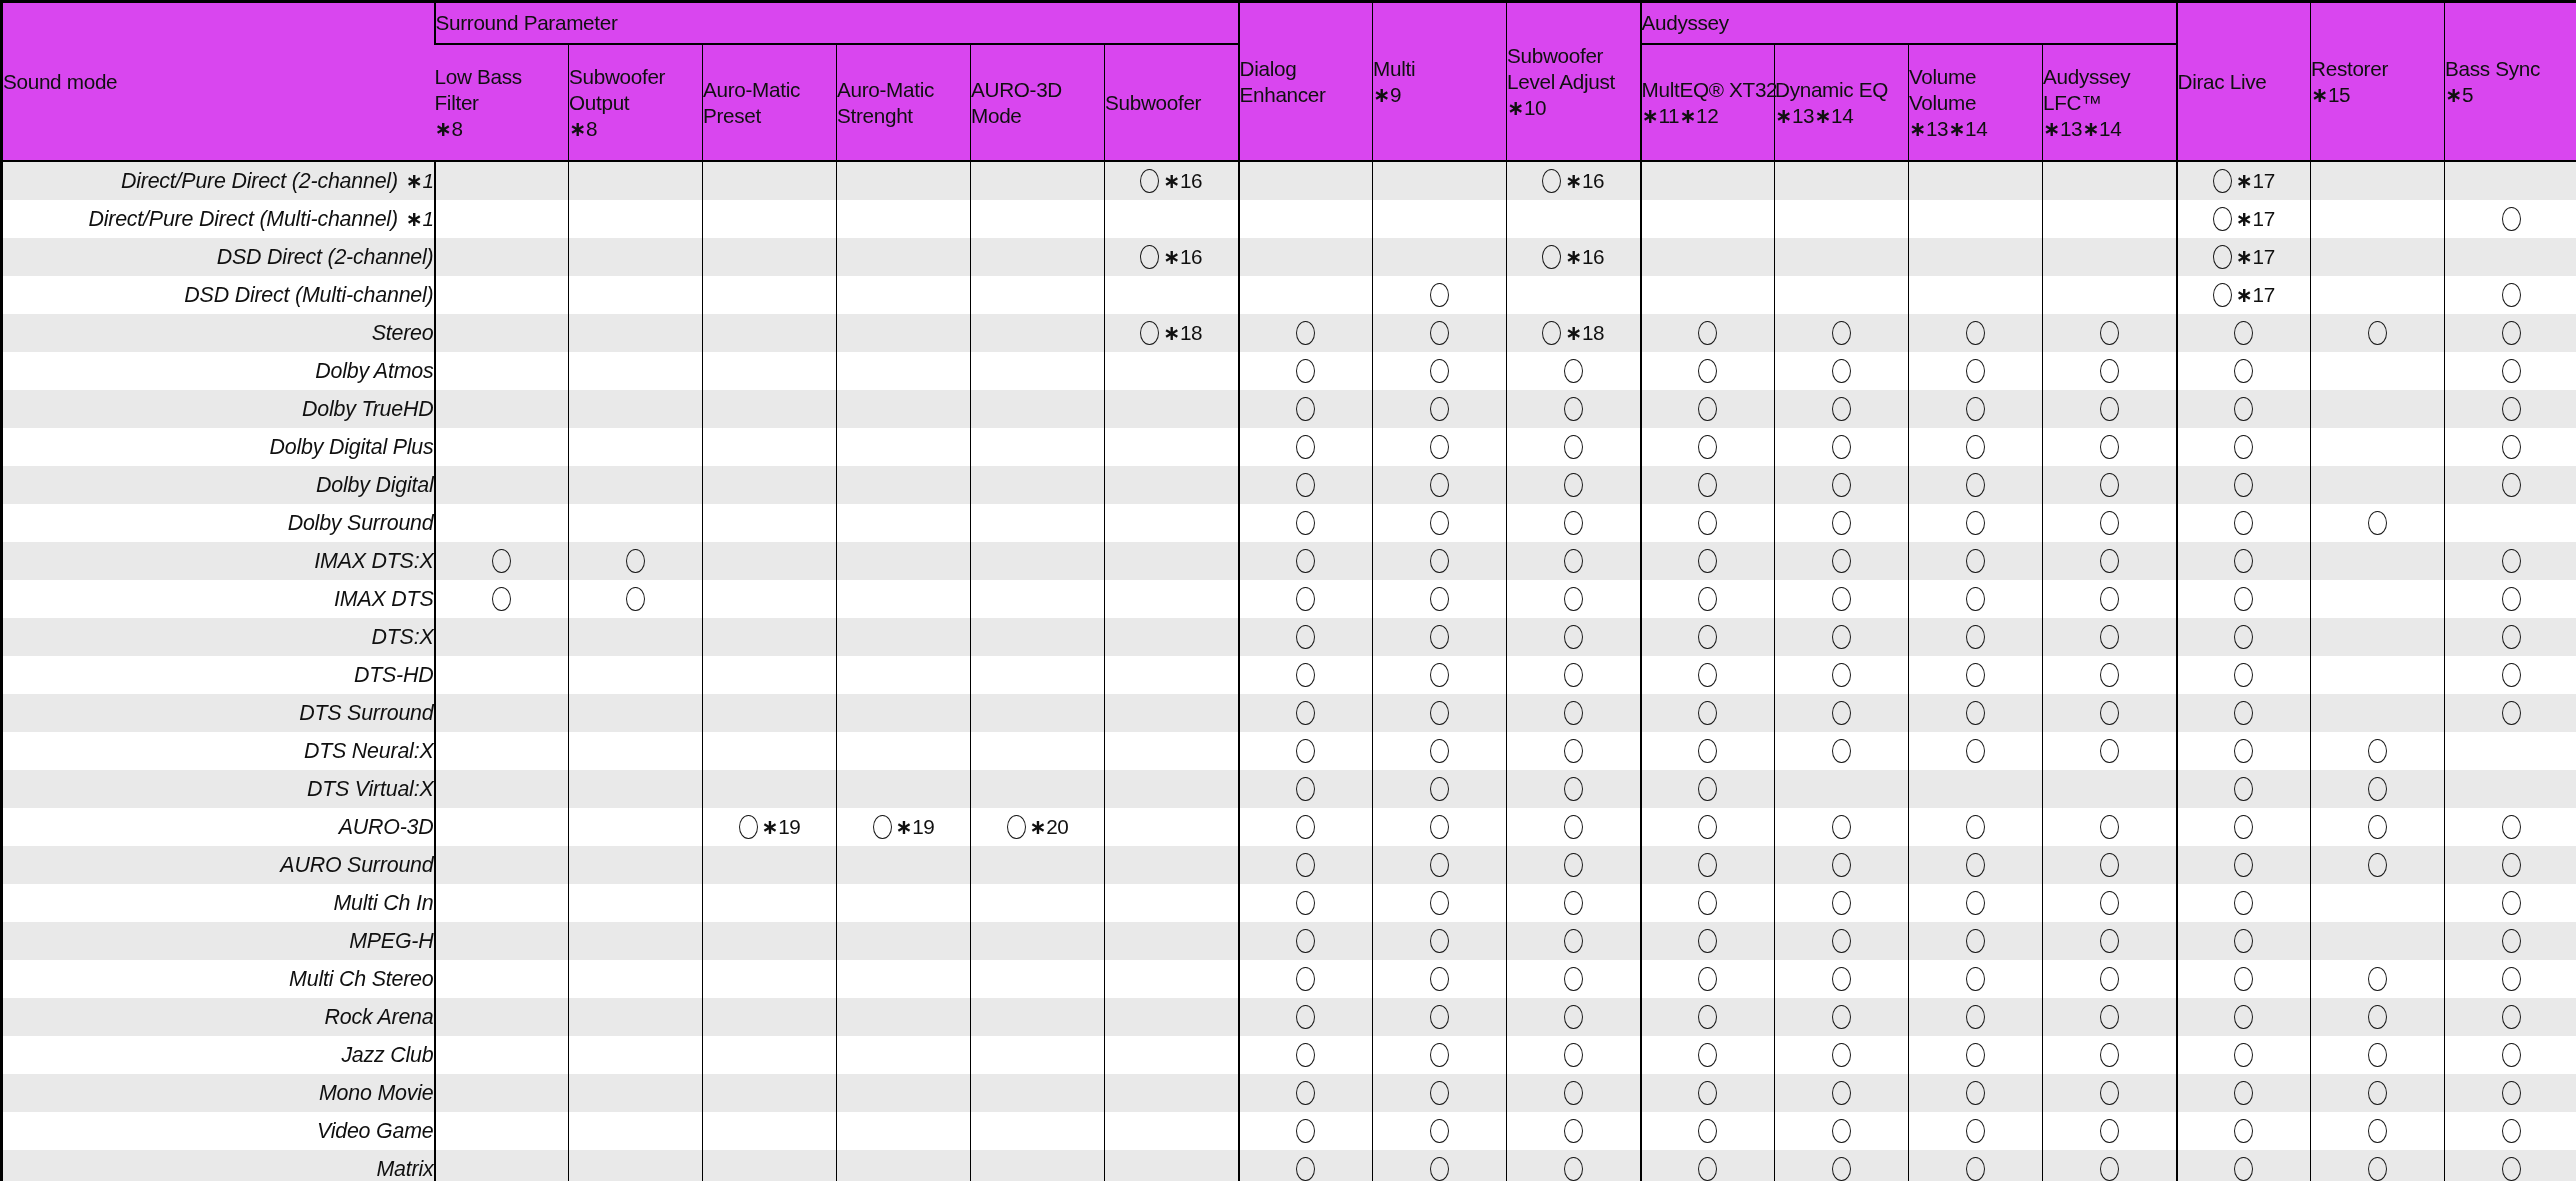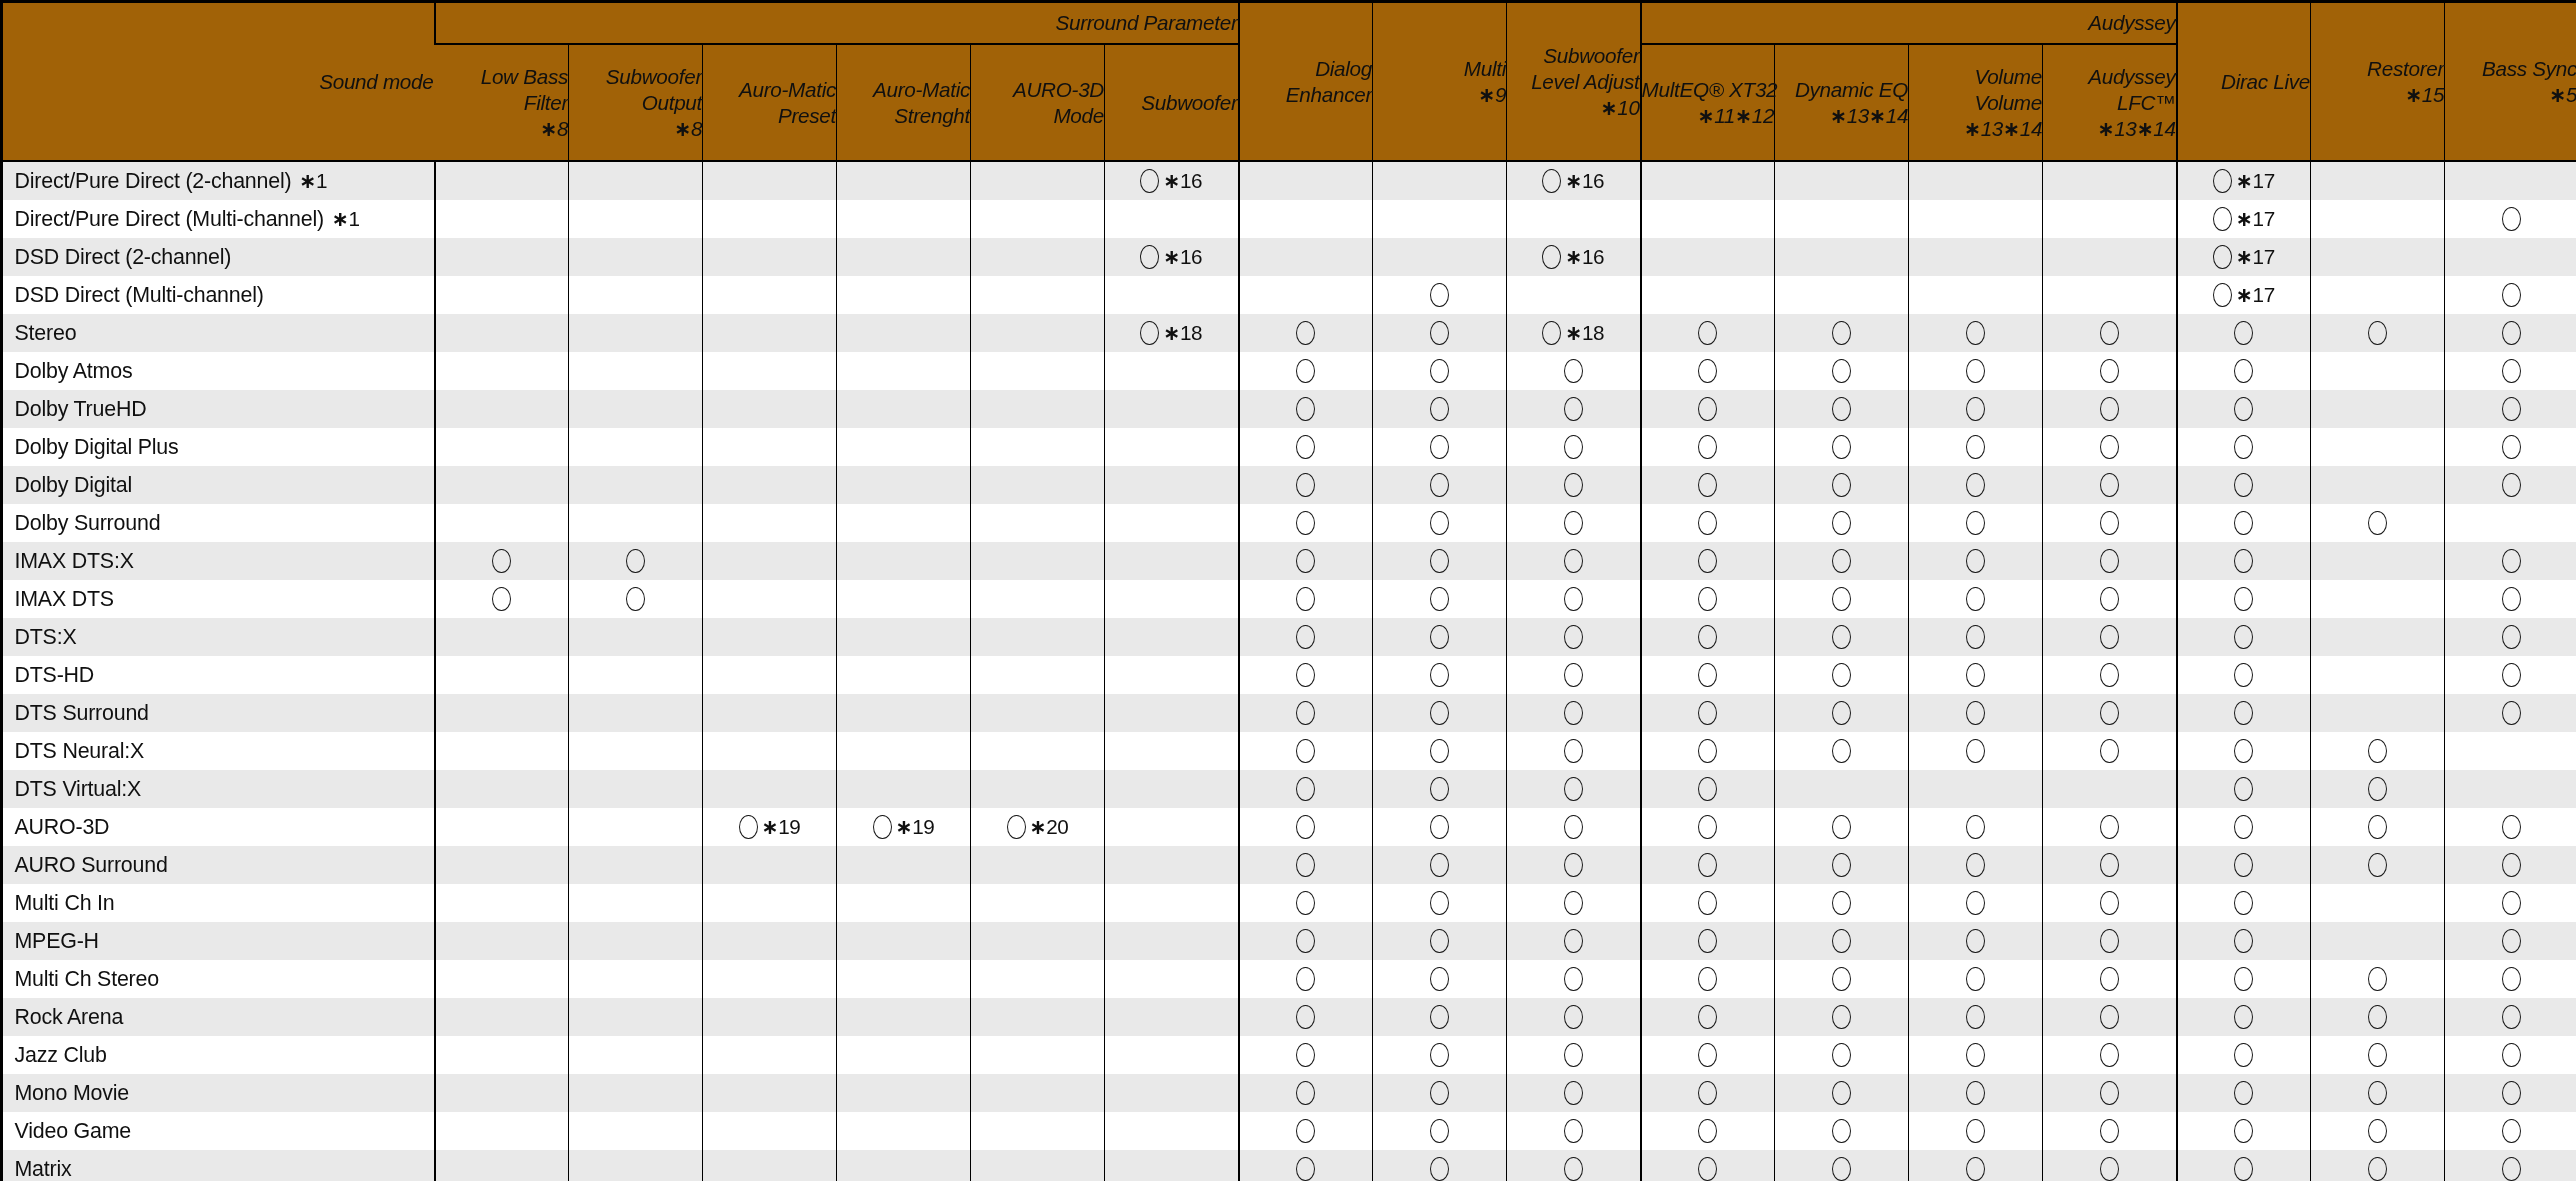--- a/index.html
+++ b/index.html
@@ -8,31 +8,31 @@
     border-collapse:collapse;table-layout:fixed;
     width:2576px;height:1182px;
     border:3.1px solid #000;
     font-family:"Liberation Sans","DejaVu Sans",sans-serif;
     color:#101010;
   }
   .smt th,.smt td{border-left:1.5px solid #000;padding:0;margin:0;}
   .smt th:first-child,.smt td:first-child{border-left:none;}
   .smt thead th{
     font-weight:400;font-size:20.7px;line-height:26px;
-    text-align:right;vertical-align:middle;background:#a16207;
-    border-bottom:2.3px solid #000;letter-spacing:-0.3px;white-space:nowrap;font-style:italic;
+    text-align:left;vertical-align:middle;background:#d946ef;
+    border-bottom:2.3px solid #000;letter-spacing:-0.3px;white-space:nowrap;
   }
   .smt thead tr.group-row th.gcell{height:40px;}
   .smt thead tr.sub-row th{height:115px;}
   .smt tbody td{height:38px;vertical-align:middle;}
   .smt tbody tr:nth-child(odd){background:#e9e9e9;}
   .smt tbody tr:nth-child(even){background:#ffffff;}
   td.mode{
-    text-align:left;padding-left:11.5px;font-size:21.4px;
-    letter-spacing:-0.2px;white-space:nowrap;
+    text-align:right;padding-left:11.5px;font-size:21.4px;
+    letter-spacing:-0.2px;white-space:nowrap;font-style:italic;
   }
   .mark{display:flex;align-items:center;justify-content:center;gap:3.8px;height:100%;}
   .circ{
     display:inline-block;width:19px;height:24.5px;
     border:1.5px solid #1a1a1a;border-radius:50%;box-sizing:border-box;
     background:transparent;flex:0 0 auto;
   }
   .note{font-size:20.7px;letter-spacing:-0.4px;white-space:nowrap;}
   .rnote{margin-left:7.6px;}
   .star{font-family:"DejaVu Sans",sans-serif;font-weight:700;font-size:20.7px;}

